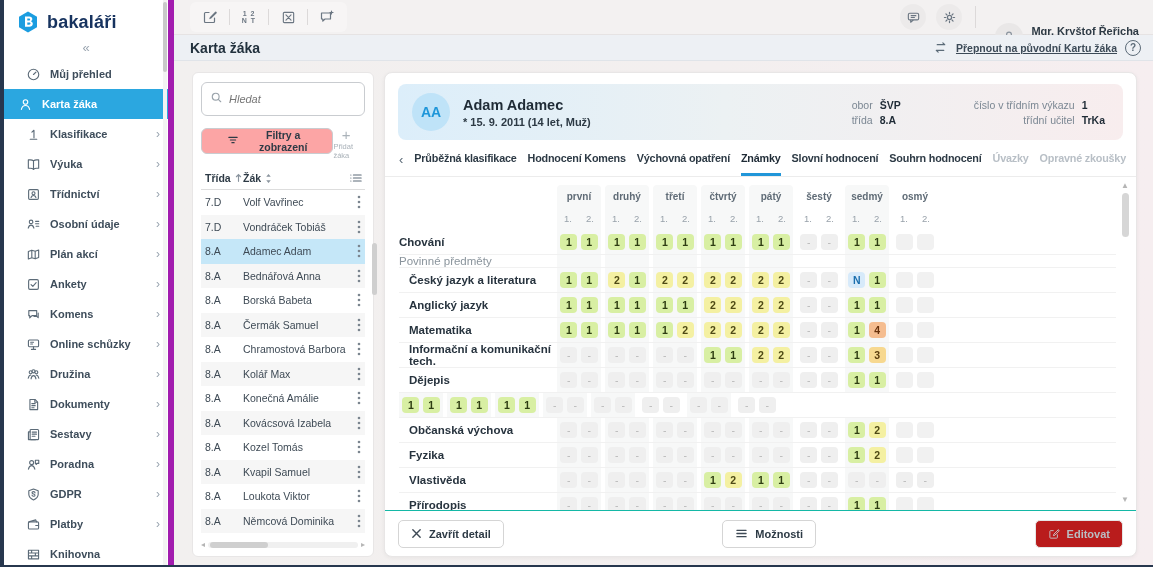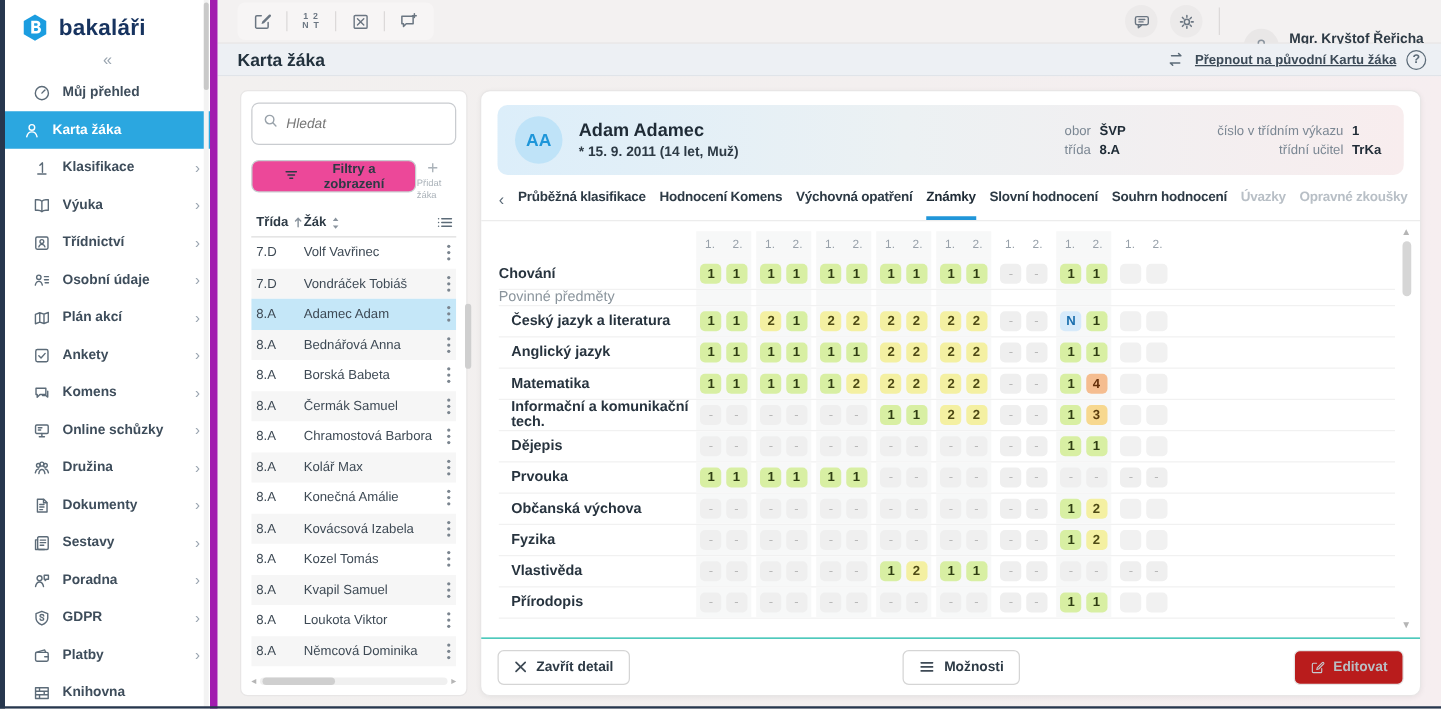--- a/index.html
+++ b/index.html
@@ -45,21 +45,21 @@
   .switch-ic { color:#5c6b78; display:flex; }
   .help-circle { width:16px; height:16px; border-radius:50%; border:1.4px solid #5c6b78; color:#5c6b78; font-size:10px; font-weight:bold; display:flex; align-items:center; justify-content:center; cursor:pointer; }
 
   .content { flex:1; display:flex; gap:10px; padding:11px 16px 10px 18px; background:linear-gradient(90deg,#f2f0ef 0%,#f3efef 55%,#f6eef0 100%); min-height:0; }
 
   
   .list-card { width:182px; background:#fff; border-radius:6px; border:1px solid #e8e6e6; padding:9px 8px 6px; display:flex; flex-direction:column; position:relative; flex-shrink:0; }
   .search-box { display:flex; align-items:center; gap:6px; border:1px solid #c9ccd0; border-radius:6px; height:26px; padding:16px 8px; color:#9aa3ab; }
   .search-box input { border:none; outline:none; width:100%; font-size:11px; font-style:italic; color:#555; background:transparent; font-family:"Liberation Sans",sans-serif; }
   .filter-row { display:flex; align-items:flex-start; justify-content:space-between; margin-top:12px; }
-  .filter-btn { display:flex; align-items:center; gap:20px; border:1px solid #c9ccd0; border-radius:6px; height:26px; padding:0 25px; font-size:10.5px; font-weight:bold; color:#2d3a45; background:#ec4899; cursor:pointer; }
+  .filter-btn { display:flex; align-items:center; gap:20px; border:1px solid #c9ccd0; border-radius:6px; height:26px; padding:0 25px; font-size:10.5px; font-weight:bold; color:#2d3a45; background:#fca5a5; cursor:pointer; }
   .add-student { display:flex; flex-direction:column; align-items:center; color:#aab2b9; cursor:pointer; padding-right:6px; }
   .add-student .plus { font-size:15px; line-height:13px; font-weight:300; }
   .add-student .txt { font-size:7.5px; margin-top:1px; }
   .list-head { display:flex; align-items:center; margin-top:12px; padding:0 2px 5px 4px; border-bottom:1px solid #ddd; font-size:10.5px; font-weight:bold; color:#2d3a45; }
   .list-head .c1 { width:38px; display:flex; gap:3px; align-items:center; }
   .list-head .c2 { flex:1; display:flex; gap:3px; align-items:center; }
   .sort-ic { color:#8a949e; display:flex; }
   .cols-ic { color:#5c6b78; display:flex; cursor:pointer; }
   .slist { flex:1; overflow:hidden; position:relative; }
   .srow { display:flex; align-items:center; height:24.5px; font-size:10.5px; color:#3e4a55; padding:0 1px 0 4px; cursor:pointer; }
@@ -651,20 +651,31 @@
             <span class="tab-menu">
               <svg width="14" height="12" viewBox="0 0 14 12" fill="none" stroke="currentColor" stroke-width="1.6" stroke-linecap="round">
                 <path d="M1.5 2h11M1.5 6h11M1.5 10h11"></path>
               </svg>
             </span>
           </div>
 
         <div class="grades" id="grades">
             <div class="grow nohdrline">
               <span class="glabel"></span>
+              <span class="yhead striped">první</span>
+              <span class="yhead striped">druhý</span>
+              <span class="yhead striped">třetí</span>
+              <span class="yhead striped">čtvrtý</span>
+              <span class="yhead striped">pátý</span>
+              <span class="yhead">šestý</span>
+              <span class="yhead striped">sedmý</span>
+              <span class="yhead">osmý</span>
+            </div>
+            <div class="grow nohdrline">
+              <span class="glabel"></span>
               <span class="ggroup striped">
                 <span class="shead">1.</span>
                 <span class="shead">2.</span>
               </span>
               <span class="ggroup striped">
                 <span class="shead">1.</span>
                 <span class="shead">2.</span>
               </span>
               <span class="ggroup striped">
                 <span class="shead">1.</span>
@@ -906,21 +917,20 @@
               <span class="ggroup striped">
                 <span class="gc g1">1</span>
                 <span class="gc g1">1</span>
               </span>
               <span class="ggroup">
                 <span class="gc gempty"></span>
                 <span class="gc gempty"></span>
               </span>
             </div>
             <div class="grow">
-              <span class="glabel indent">Prvouka</span>
               <span class="ggroup striped">
                 <span class="gc g1">1</span>
                 <span class="gc g1">1</span>
               </span>
               <span class="ggroup striped">
                 <span class="gc g1">1</span>
                 <span class="gc g1">1</span>
               </span>
               <span class="ggroup striped">
                 <span class="gc g1">1</span>

